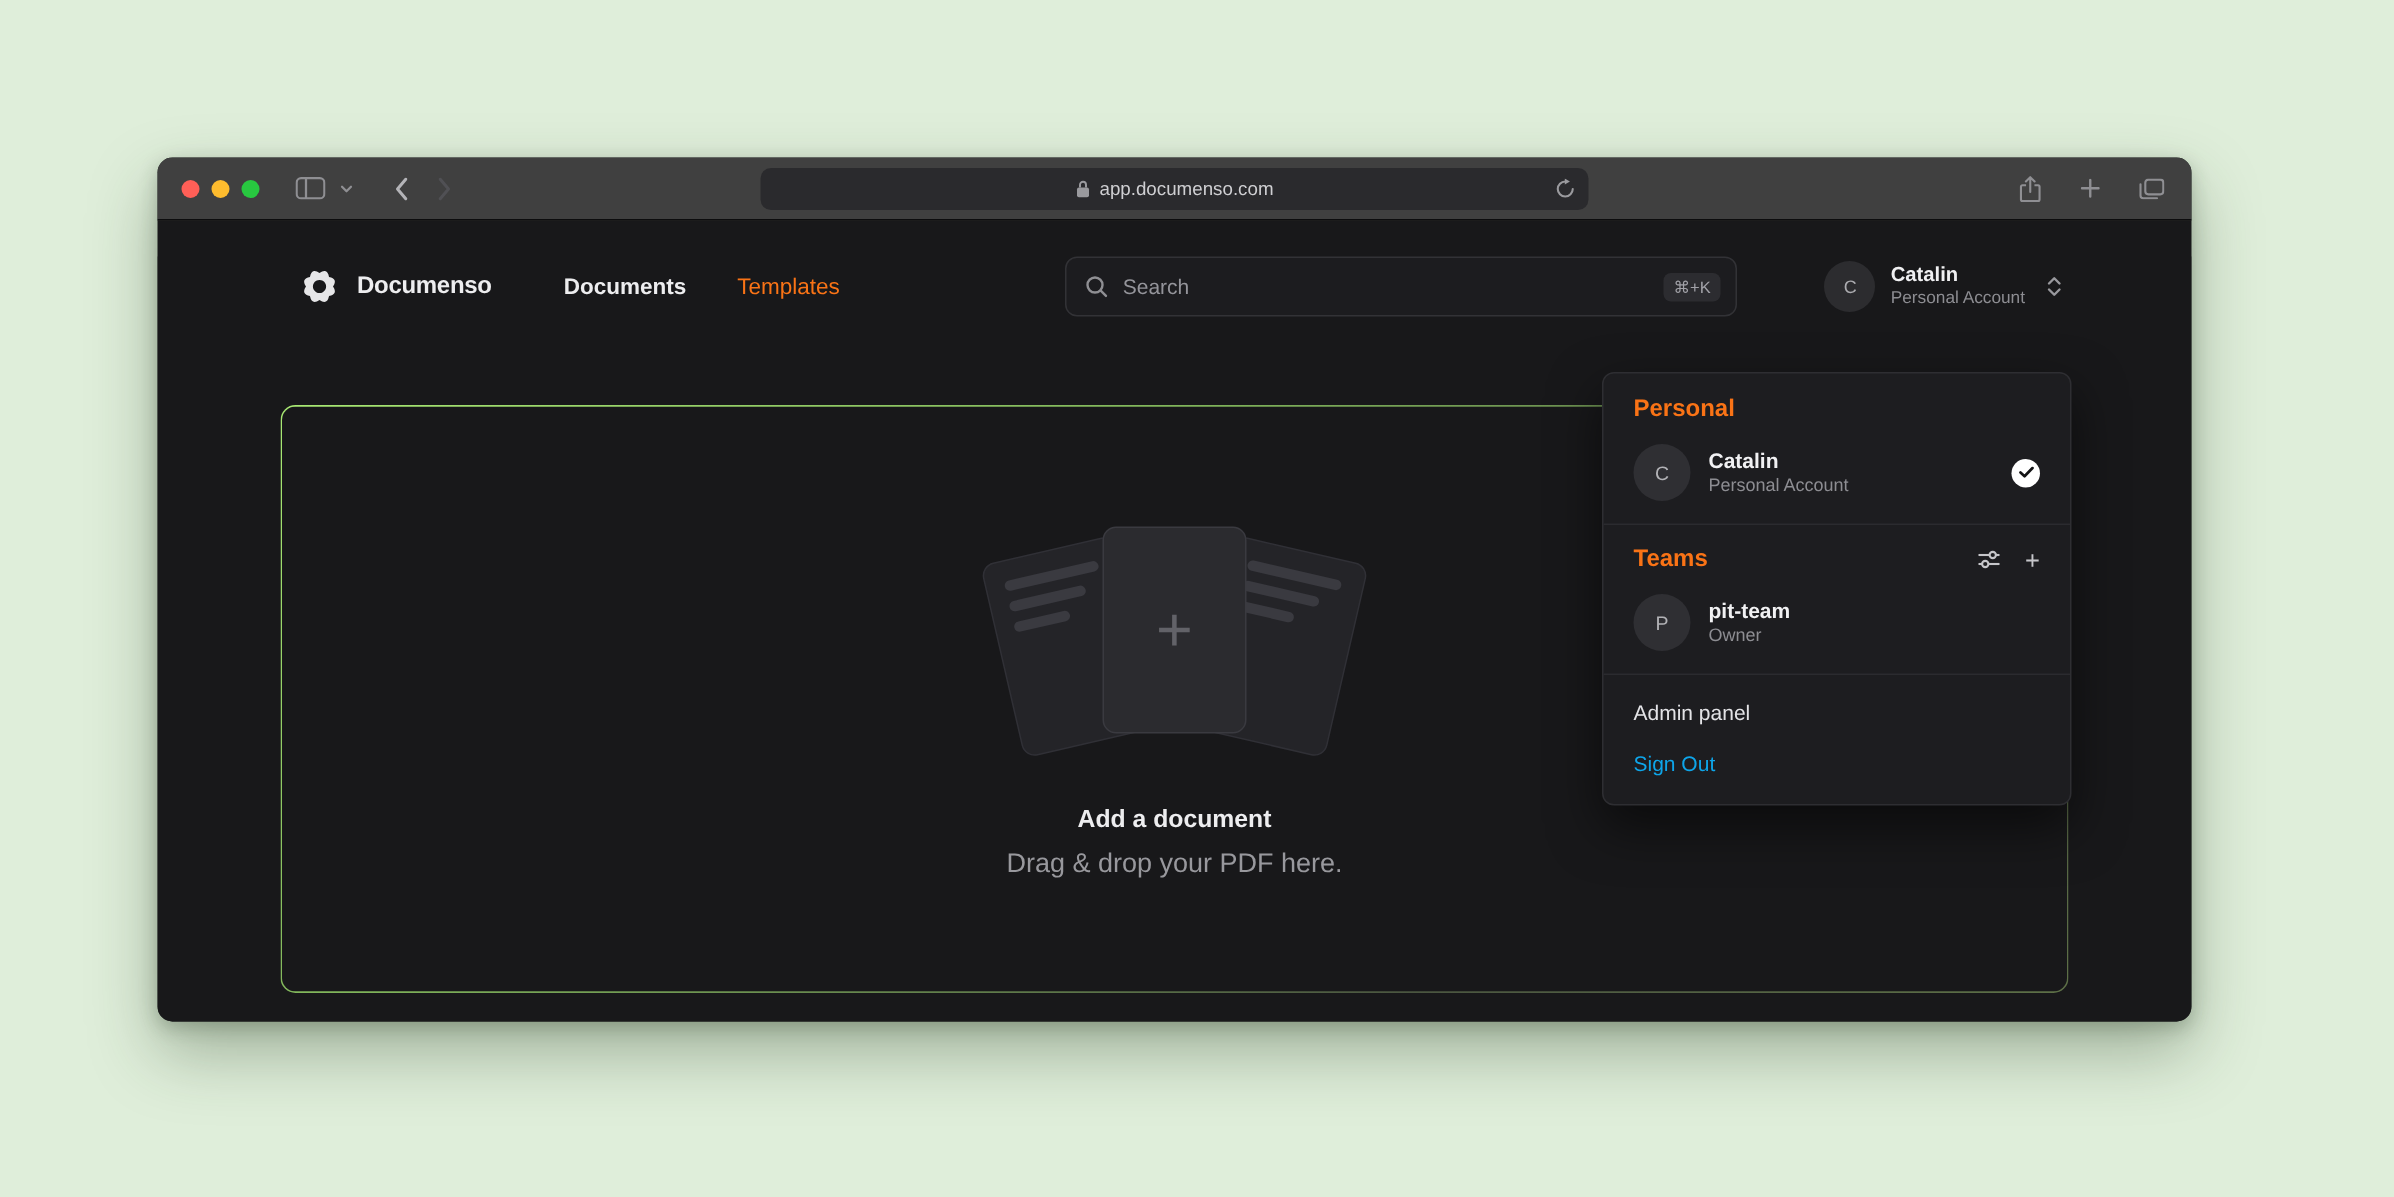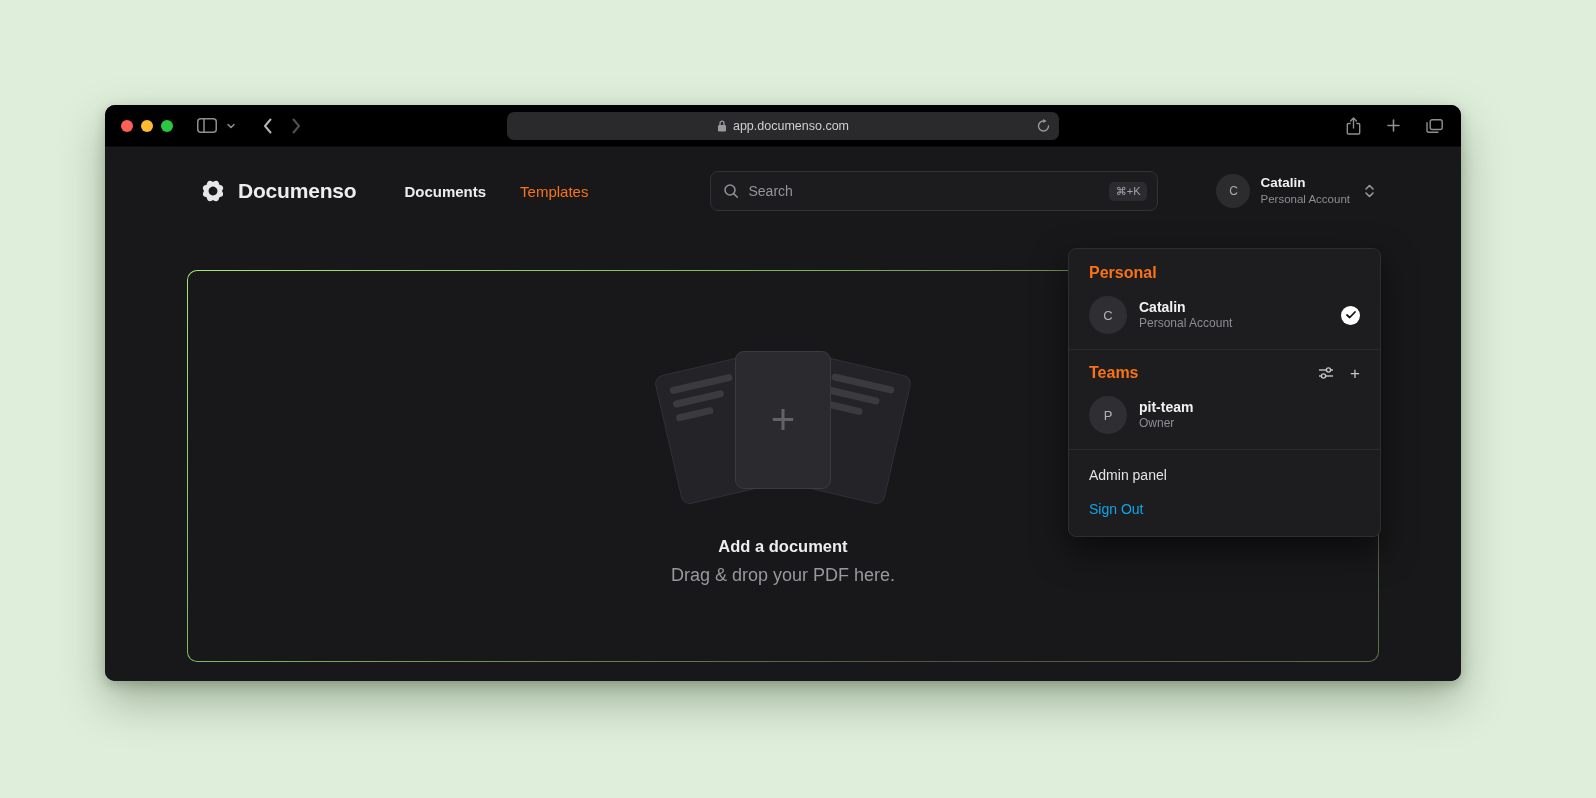--- a/index.html
+++ b/index.html
@@ -18,21 +18,21 @@
     width: 1356px; height: 576px;
     background: #18181a;
     border-radius: 10px;
     box-shadow: 0 20px 45px rgba(40,60,35,.35), 0 4px 12px rgba(40,60,35,.25);
     overflow: hidden;
   }
 
   
   .titlebar {
     height: 42px;
-    background: #000000;
+    background: #404040;
     border-bottom: 1px solid #0c0c0d;
     display: flex;
     align-items: center;
     padding: 0 16px;
     position: relative;
   }
   .traffic { display: flex; gap: 8px; align-items: center; }
   .light { width: 12px; height: 12px; border-radius: 50%; }
   .light.close { background: #ff5f57; }
   .light.min   { background: #febc2e; }
@@ -70,21 +70,21 @@
 
   .app-header {
     display: flex;
     align-items: center;
     margin-top: 24px;
     height: 40px;
     padding: 0 86px 0 94px;
   }
   .brand { display: flex; align-items: center; gap: 11px; color: #ededef; }
   .brand .logo { color: #e6e6e8; display: flex; }
-  .brand .brand-name { font-size: 21px; font-weight: 700; letter-spacing: -.2px; }
+  .brand .brand-name { font-size: 16px; font-weight: 700; letter-spacing: -.2px; }
 
   .nav { display: flex; gap: 34px; margin-left: 48px; align-items: center; }
   .nav a { text-decoration: none; font-size: 15px; }
   .nav a.active { color: #ededef; font-weight: 600; }
   .nav a.idle { color: #f97316; font-weight: 500; }
 
   .search {
     margin-left: auto;
     width: 448px; height: 40px;
     border: 1px solid #323236;

